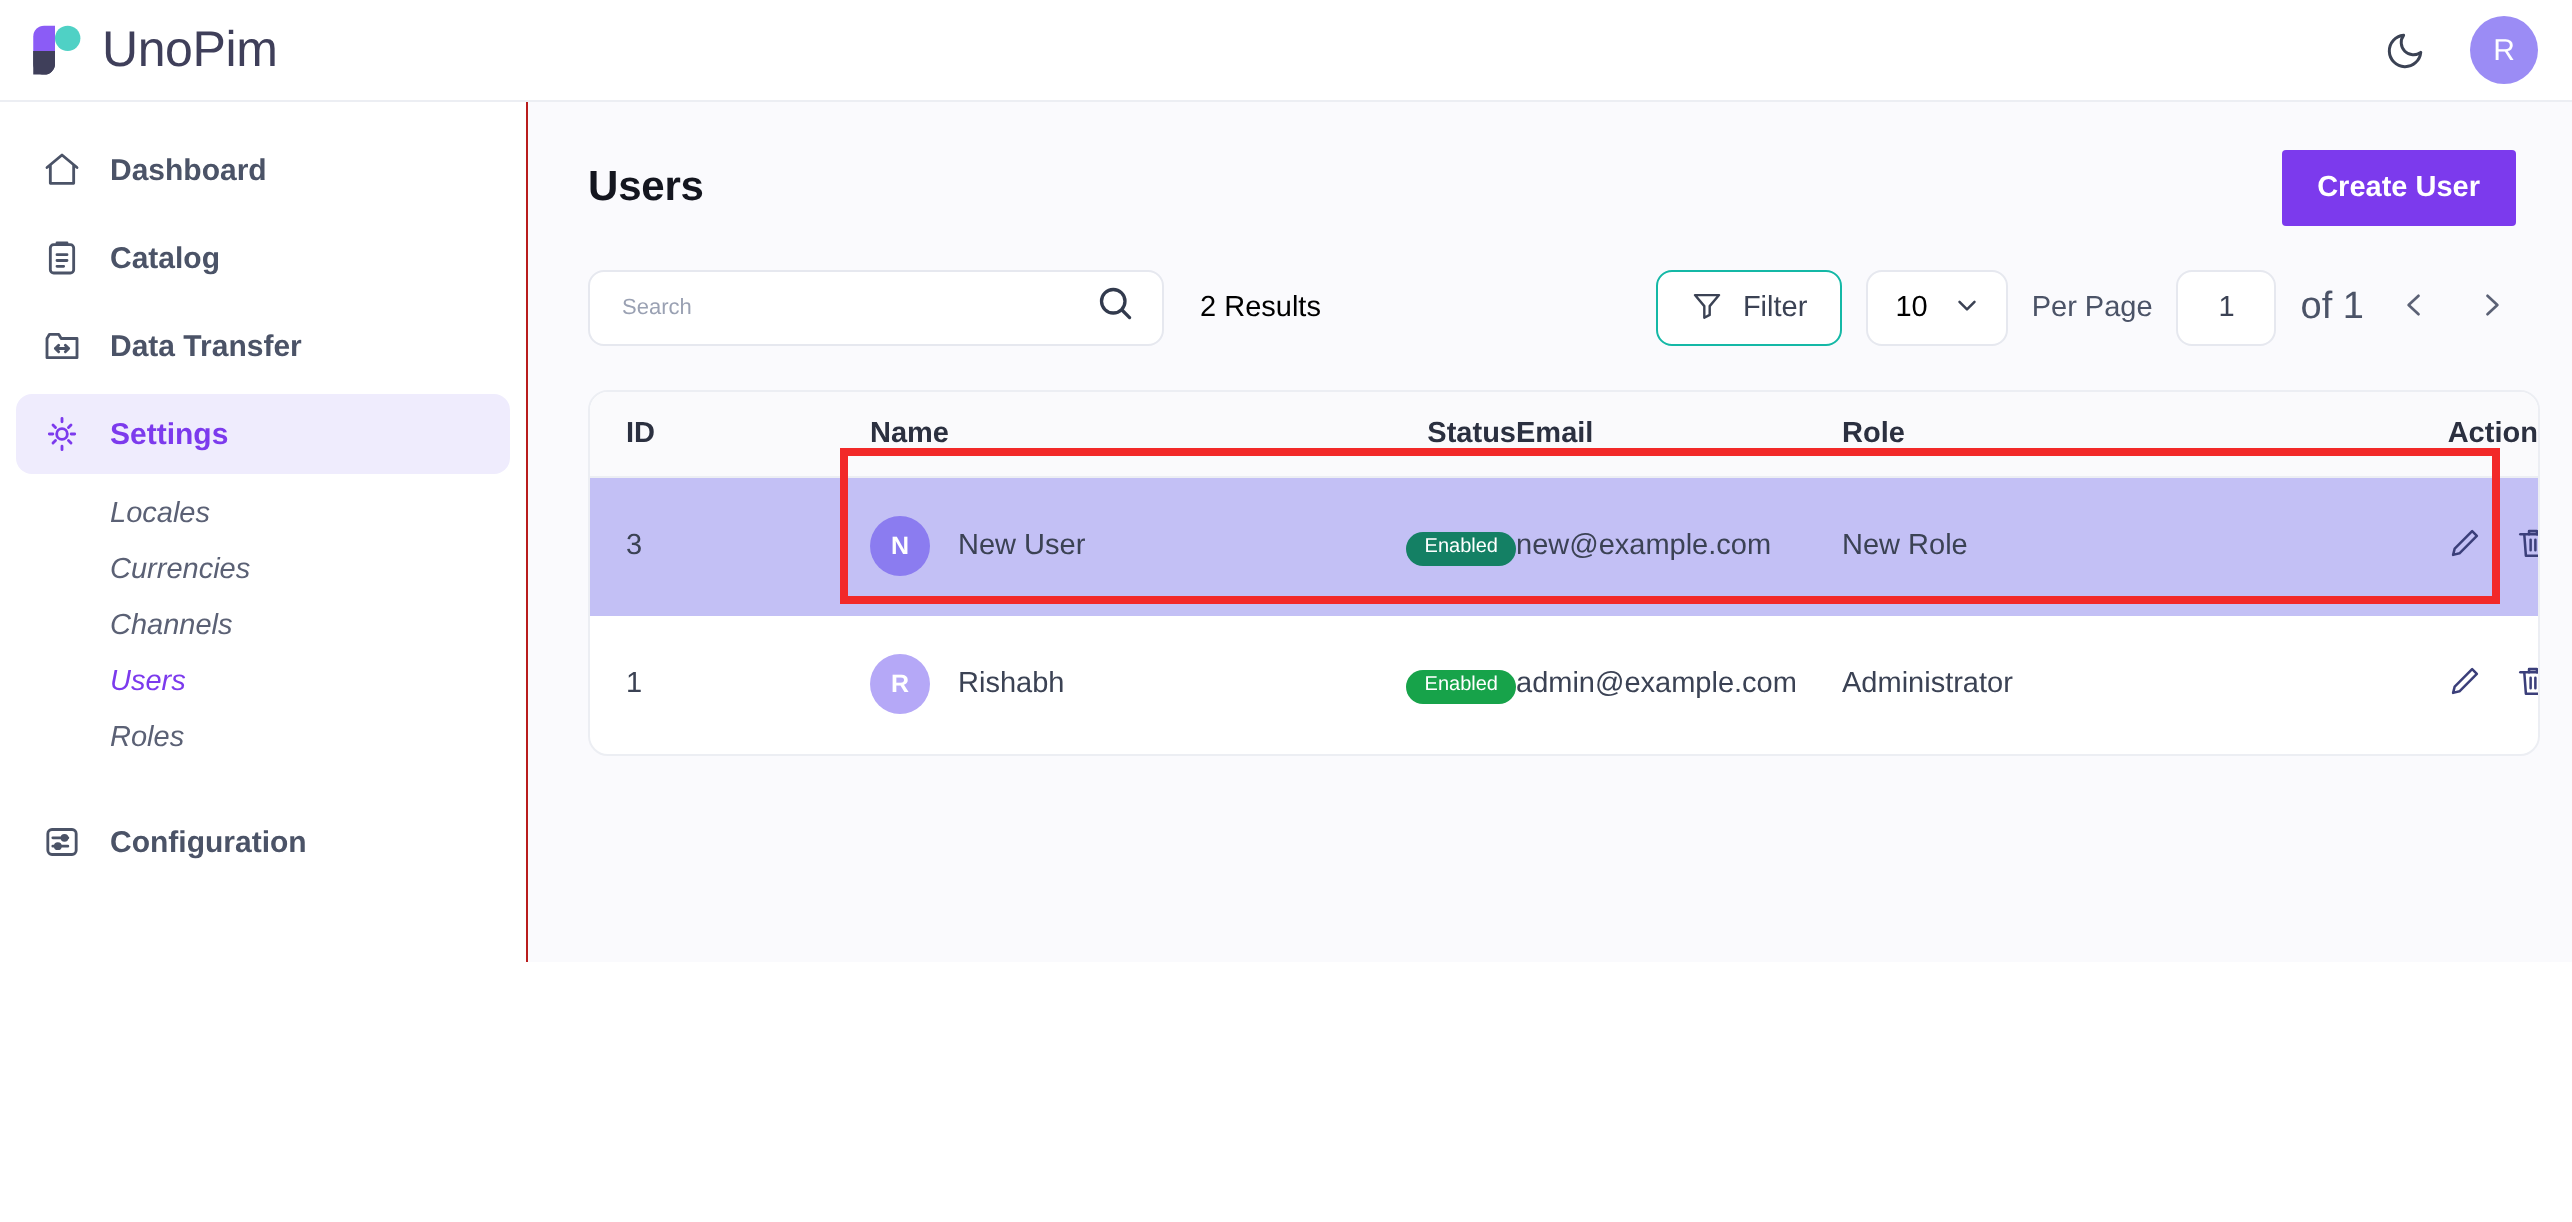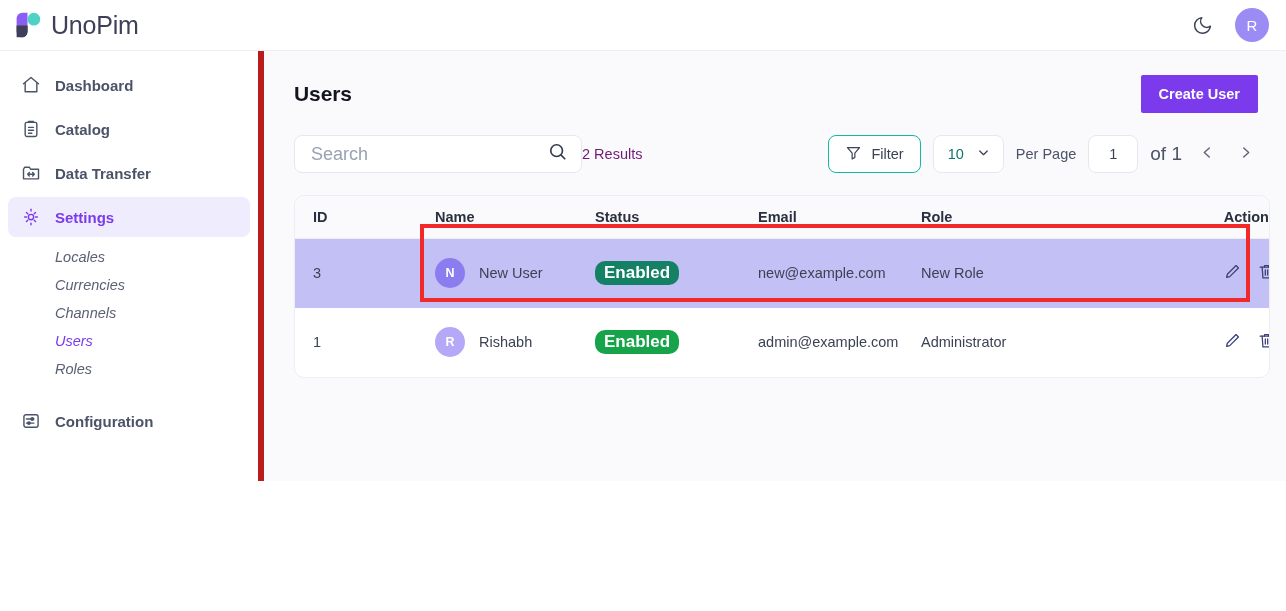--- a/index.html
+++ b/index.html
@@ -35,21 +35,21 @@
     font-size: 15px; font-weight: 500; cursor: pointer;
   }
 
   
   .body { flex: 1; display: flex; min-height: 0; }
 
   
   .sidebar {
     width: 264px; min-width: 264px;
     background: #ffffff;
-    border-right: 6px solid #b91c1c;
+    border-right: 1px solid #b91c1c;
     padding: 14px 8px 0 8px;
     overflow: hidden;
     text-align: right;
   }
   .nav-item {
     display: flex; align-items: center; gap: 14px;
     height: 40px; padding: 0 12px;
     border-radius: 8px; cursor: pointer;
     color: #4b5367; font-size: 15px; font-weight: 600;
     margin-bottom: 4px;
@@ -82,35 +82,35 @@
   
   .toolbar { display: flex; align-items: center; padding: 22px 28px 0 30px; gap: 0; }
   .search-box {
     width: 288px; height: 38px;
     background: #ffffff; border: 1px solid #e6e8ef;
     border-radius: 8px; display: flex; align-items: center;
     padding: 0 12px 0 14px;
   }
   .search-box input {
     flex: 1; border: 0; outline: 0; background: transparent;
-    font-size: 18px; color: #32384a; font-family: inherit; min-width: 0;
+    font-size: 11px; color: #32384a; font-family: inherit; min-width: 0;
   }
   .search-box input::placeholder { color: #9aa1b3; }
-  .results-label { font-size: 14.5px; color: #701a75; }
+  .results-label { margin-left: 18px; font-size: 14.5px; color: #000000; }
   .toolbar-right { margin-left: auto; display: flex; align-items: center; gap: 12px; }
   .btn-ghost {
     height: 38px; background: #ffffff; border: 1px solid #14b8a6;
     border-radius: 8px; display: flex; align-items: center; gap: 9px;
     padding: 0 16px; font-size: 14.5px; color: #3b4254; cursor: pointer;
     font-weight: 500; font-family: inherit;
   }
   .select-box {
     height: 38px; background: #ffffff; border: 1px solid #e6e8ef;
     border-radius: 8px; display: flex; align-items: center; gap: 12px;
-    padding: 0 12px 0 14px; font-size: 14.5px; color: #0f766e; cursor: pointer;
+    padding: 0 12px 0 14px; font-size: 14.5px; color: #000000; cursor: pointer;
   }
   .per-page-label { font-size: 14.5px; color: #4b5367; }
   .page-input {
     width: 50px; height: 38px; background: #ffffff;
     border: 1px solid #e6e8ef; border-radius: 8px;
     text-align: center; font-size: 14.5px; color: #3b4254;
     outline: 0; font-family: inherit;
   }
   .of-label { font-size: 19px; color: #4b5367; }
   .pager-btn {
@@ -134,39 +134,39 @@
     padding: 13px 0 13px 0; border-bottom: 1px solid #eceef3;
   }
   td {
     font-size: 14.5px; color: #3b4254;
     padding: 0; height: 69px; vertical-align: middle;
     border-bottom: 1px solid #f0f1f5;
   }
   tbody tr:last-child td { border-bottom: 0; }
   .c-id    { width: 140px; padding-left: 18px; }
   .c-name  { width: 160px; }
-  .c-status{ width: 163px; }
+  .c-status{ width: 163px; text-align: right; }
   .c-email { width: 163px; }
   .c-role  { width: 262px; }
   .c-act   { width: 112px; }
   th.c-act { text-align: right; padding-right: 18px; }
 
   tr.row-selected td { background: #c3c0f5; border-bottom-color: #c3c0f5; }
 
   .cell-name { display: flex; align-items: center; gap: 14px; }
   .avatar-sm {
     width: 30px; height: 30px; border-radius: 50%;
     background: #b5a8f7; color: #ffffff;
     display: flex; align-items: center; justify-content: center;
     font-size: 12.5px; font-weight: 600; flex: 0 0 30px;
   }
   tr.row-selected .avatar-sm { background: #8b7cf0; }
   .badge {
     display: inline-block; background: #17a34a; color: #ffffff;
-    font-size: 17px; font-weight: 700;
+    font-size: 10px; font-weight: 400;
     padding: 3px 9px 4px; border-radius: 10px; line-height: 1;
   }
   tr.row-selected .badge { background: #148064; }
   .actions-cell { display: flex; align-items: center; justify-content: flex-end; gap: 12px; padding-right: 18px; }
   .icon-btn { background: none; border: 0; padding: 0; cursor: pointer; display: flex; align-items: center; justify-content: center; width: 22px; height: 22px; }
 
   
   .annot-box {
     position: absolute;
     border: 4px solid #f22929;

